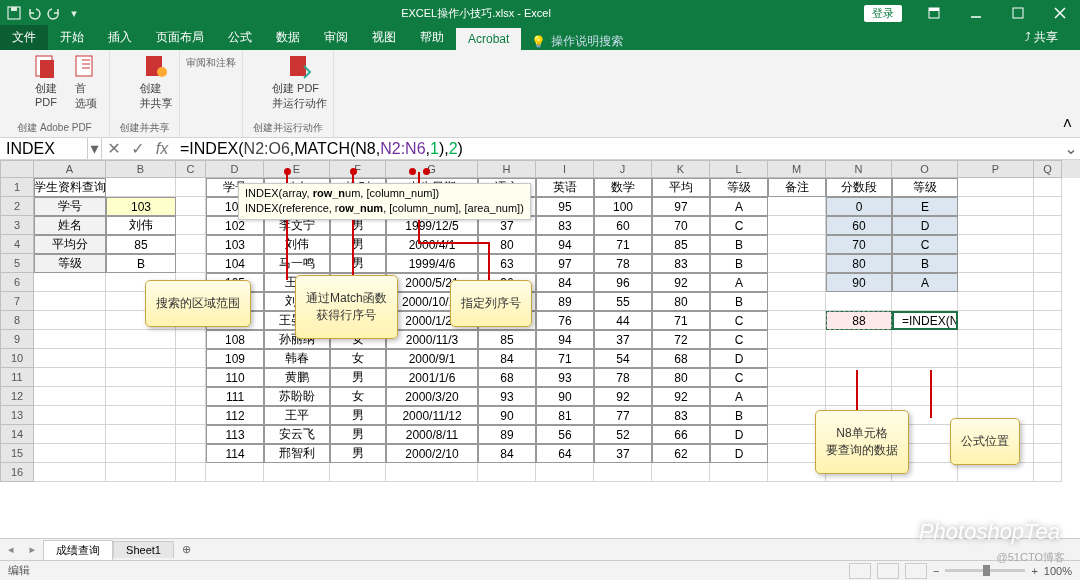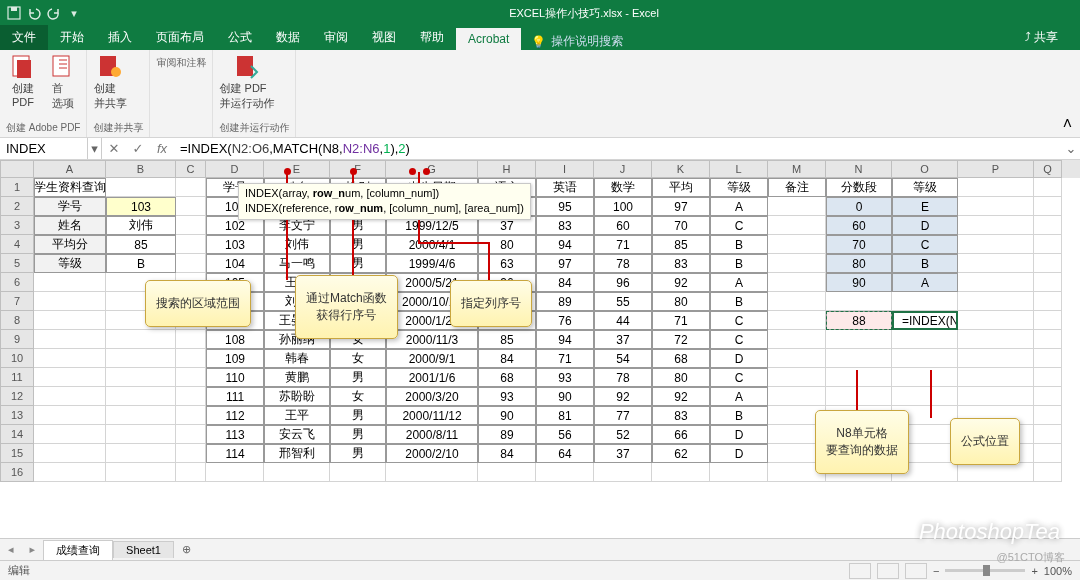--- a/index.html
+++ b/index.html
@@ -16,27 +16,27 @@
 
 .ribbon-tabs { background: #0f7b41; height: 24px; display: flex; align-items: flex-end; color: #fff; font-size: 12px; }
 .rtab { padding: 4px 12px; cursor: pointer; }
 .rtab.file { background: #0a5e31; }
 .rtab.active { background: #f3f3f3; color: #0f7b41; }
 .tell-me { margin-left: 10px; display: flex; align-items: center; gap: 5px; color: #cde; }
 .share-btn { margin-left: auto; margin-right: 10px; }
 
 .ribbon { background: #f3f3f3; height: 88px; display: flex; border-bottom: 1px solid #d4d4d4; }
 .ribbon-group { display: flex; flex-direction: column; justify-content: space-between; padding: 4px 6px 2px; border-right: 1px solid #e0e0e0; }
-.ribbon-row { display: flex; gap: 6px; }
+.ribbon-row { display: flex; gap: 6px; margin-left: 23px; }
 .ribbon-item { display: flex; flex-direction: column; align-items: center; font-size: 11px; color: #444; cursor: pointer; min-width: 34px; }
 .ribbon-icon { width: 28px; height: 26px; margin-bottom: 1px; }
 .ribbon-label { font-size: 10px; color: #666; text-align: center; padding-top: 2px; }
 .collapse-btn { margin-left: auto; padding: 4px 8px; align-self: flex-end; cursor: pointer; }
 
-.formula-bar { height: 22px; display: flex; align-items: center; border-bottom: 1px solid #d4d4d4; font-size: 13px; }
+.formula-bar { height: 22px; display: flex; align-items: center; border-bottom: 1px solid #d4d4d4; font-size: 16px; }
 .name-box { width: 88px; border-right: 1px solid #ccc; padding: 0 6px; height: 100%; display: flex; align-items: center; }
 .name-drop { width: 14px; border-right: 1px solid #ccc; text-align: center; color: #666; height: 100%; display: flex; align-items: center; justify-content: center; }
 .fb-btn { width: 24px; text-align: center; color: #777; cursor: pointer; }
 .fx { font-style: italic; }
 .formula-input { flex: 1; padding: 0 6px; font-family: Consolas, monospace; }
 .formula-input .fn { color: #000; }
 .formula-input .rng1 { color: #404040; }
 .formula-input .rng2 { color: #000000; }
 .formula-input .rng3 { color: #7030a0; }
 .formula-input .num { color: #00b050; }
@@ -102,20 +102,45 @@
       </span>
     <span class="qa-btn">
         <svg viewBox="0 0 16 16">
           <path d="M6 4 A5 5 0 1 0 12 8" fill="none" stroke="#fff" stroke-width="1.5"></path>
           <path d="M12 4 L12 8 L8 8" fill="none" stroke="#fff" stroke-width="1.5"></path>
         </svg>
       </span>
     <span class="qa-btn">▾</span>
   </div>
   <div class="title-center">EXCEL操作小技巧.xlsx - Excel</div>
+  <div class="win-controls">
+    <span class="login-btn">登录</span>
+    <span class="win-btn">
+        <svg viewBox="0 0 12 12">
+          <rect x="1" y="1" width="10" height="10" fill="none" stroke="#fff"></rect>
+          <rect x="1" y="1" width="10" height="3" fill="#fff"></rect>
+        </svg>
+      </span>
+    <span class="win-btn">
+        <svg viewBox="0 0 12 12">
+          <line x1="1" y1="10" x2="11" y2="10" stroke="#fff" stroke-width="1.5"></line>
+        </svg>
+      </span>
+    <span class="win-btn">
+        <svg viewBox="0 0 12 12">
+          <rect x="1" y="1" width="10" height="10" fill="none" stroke="#fff"></rect>
+        </svg>
+      </span>
+    <span class="win-btn">
+        <svg viewBox="0 0 12 12">
+          <line x1="1" y1="1" x2="11" y2="11" stroke="#fff" stroke-width="1.5"></line>
+          <line x1="11" y1="1" x2="1" y2="11" stroke="#fff" stroke-width="1.5"></line>
+        </svg>
+      </span>
+  </div>
 </div>
 
 <div class="ribbon-tabs">
   <div class="rtab file">文件</div>
   <div class="rtab">开始</div>
   <div class="rtab">插入</div>
   <div class="rtab">页面布局</div>
   <div class="rtab">公式</div>
   <div class="rtab">数据</div>
   <div class="rtab">审阅</div>

